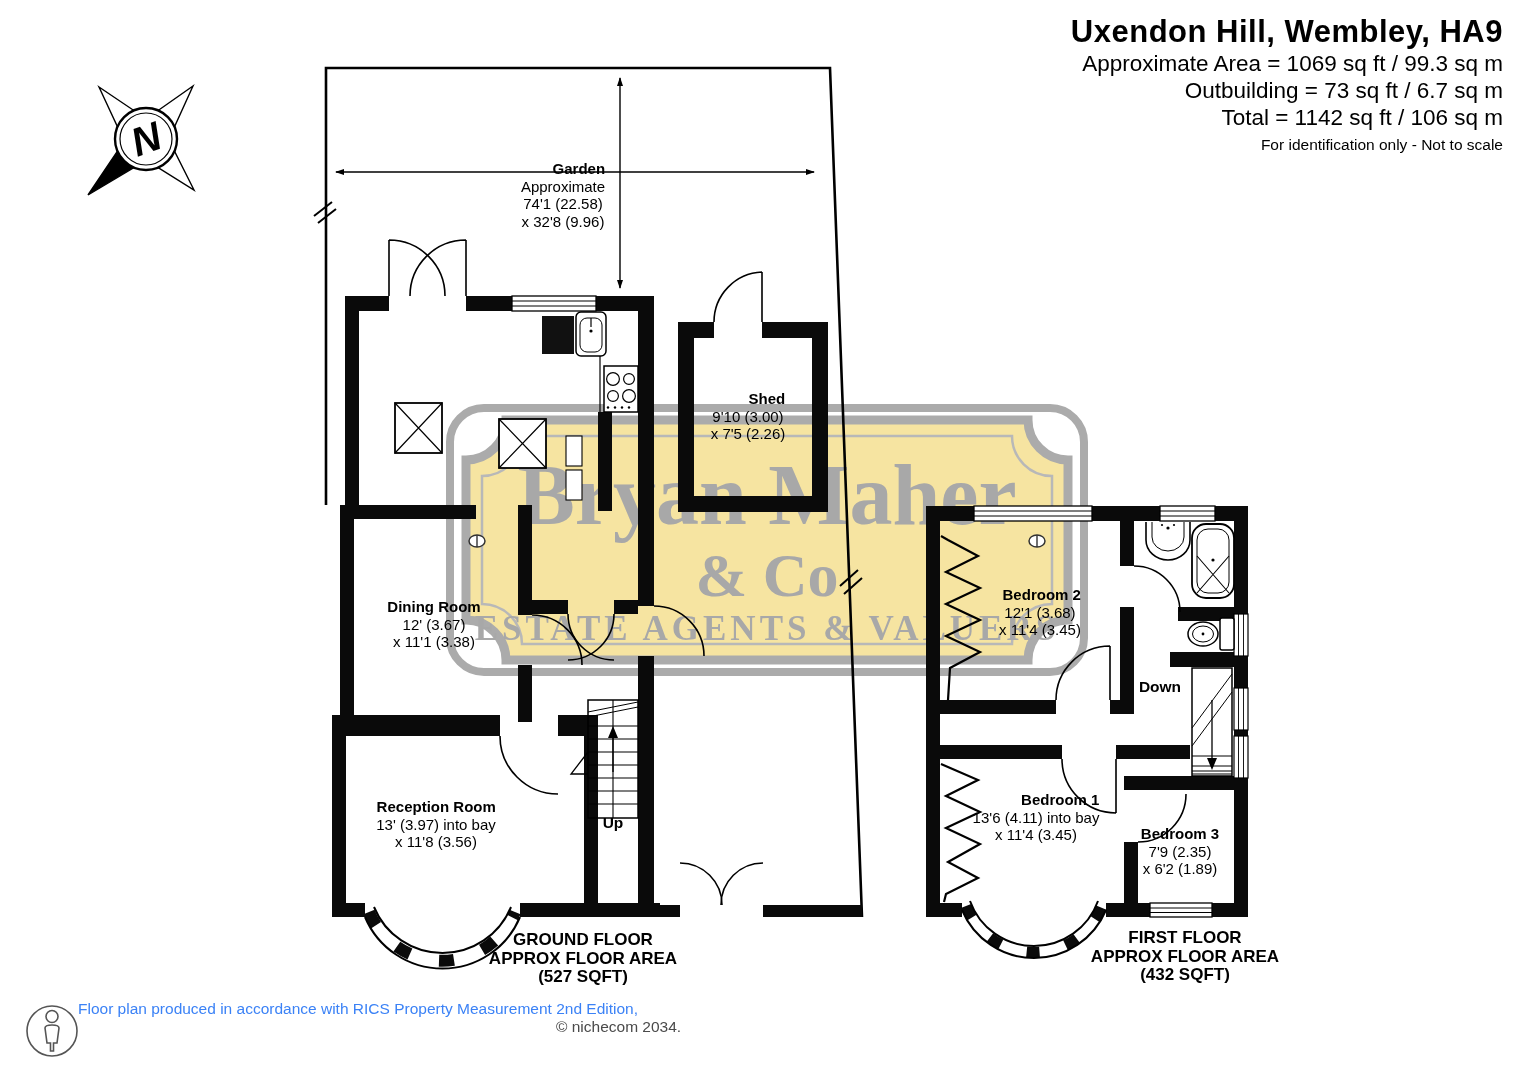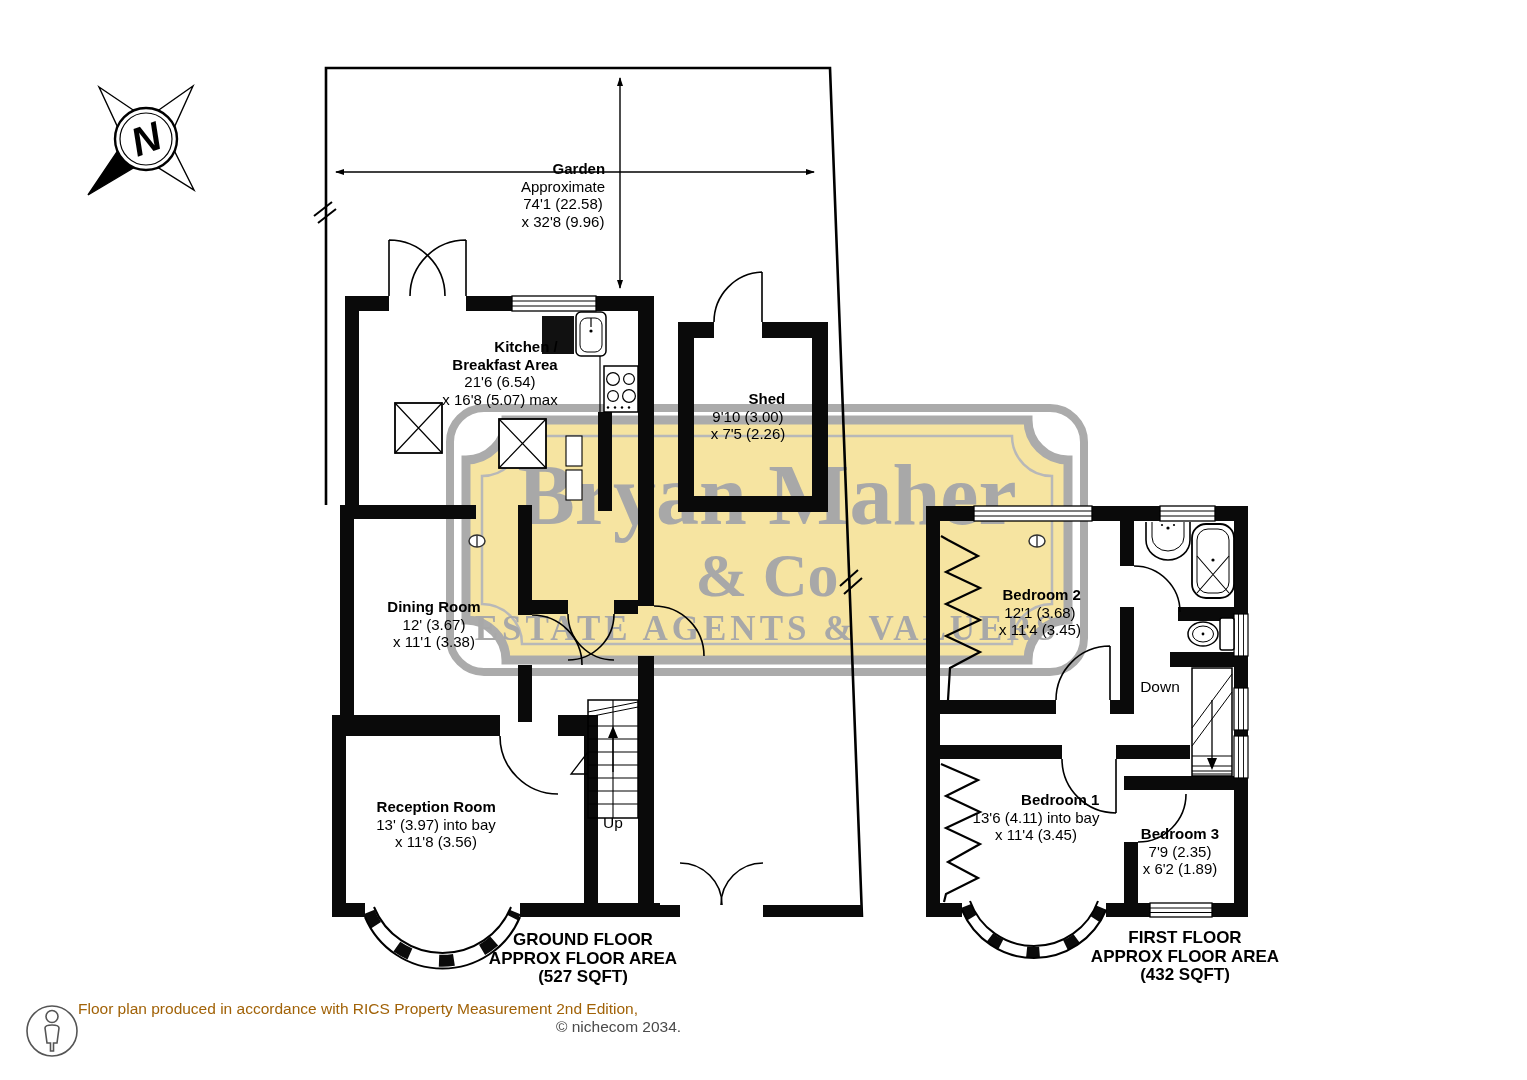--- a/index.html
+++ b/index.html
@@ -2,28 +2,28 @@
 <html><head>
 <meta charset="utf-8">
 <style>
   html,body{margin:0;padding:0;background:#fff;}
   .page{position:relative;width:1527px;height:1080px;background:#fff;overflow:hidden;
         font-family:"Liberation Sans",sans-serif;color:#000;}
   svg{position:absolute;left:0;top:0;}
   .lbl{position:absolute;transform:translateX(-50%);text-align:center;font-size:15px;
        line-height:17.5px;white-space:nowrap;color:#000;}
   .lbl .rn{font-weight:bold;text-align:right;}
-  .stair-lbl{position:absolute;transform:translateX(-50%);font-weight:normal;font-size:15.5px;}
+  .stair-lbl{position:absolute;transform:translateX(-50%);font-weight:bold;font-size:15.5px;}
   .title-block{position:absolute;right:24px;top:14px;text-align:right;}
   .title-block .tt{font-weight:bold;font-size:31px;line-height:36px;letter-spacing:.5px;}
   .title-block .ar{font-size:22.5px;line-height:27px;}
   .title-block .dis{font-size:15.5px;line-height:22px;margin-top:3px;}
   .caption{position:absolute;transform:translateX(-50%);text-align:center;font-weight:bold;
            font-size:17px;line-height:18.5px;}
-  .footer-text{position:absolute;left:78px;top:1000px;font-size:15.5px;line-height:18.5px;color:#a16207;}
+  .footer-text{position:absolute;left:78px;top:1000px;font-size:15.5px;line-height:18.5px;color:#3b82f6;}
   .copyright{position:absolute;left:556px;top:1018px;font-size:15.5px;color:#4a4a4a;}
 </style>
 </head>
 <body>
 
 <div class="page">
 
 <svg width="1527" height="1080" viewBox="0 0 1527 1080">
   <defs>
     <marker id="arr" markerWidth="12" markerHeight="10" refX="8" refY="3" orient="auto-start-reverse" markerUnits="userSpaceOnUse">
@@ -253,34 +253,35 @@
     <path d="M970,901 A68,68 0 0 0 1098,901" stroke="#000" stroke-width="2"></path>
   </g>
 
   <g stroke="#555" fill="none">
     <circle cx="52" cy="1031" r="25" stroke-width="1.6"></circle>
     <circle cx="52" cy="1016.5" r="6" stroke-width="1.6"></circle>
     <path d="M45,1028 C45,1024 59,1024 59,1028 L57,1043 L53.5,1043 L53.5,1051 L50.5,1051 L50.5,1043 L47,1043 Z" stroke-width="1.6"></path>
   </g>
 </svg>
 
+  <div class="title-block">
+    <div class="tt">Uxendon Hill, Wembley, HA9</div>
+    <div class="ar">Approximate Area = 1069 sq ft / 99.3 sq m</div>
+    <div class="ar">Outbuilding = 73 sq ft / 6.7 sq m</div>
+    <div class="ar">Total = 1142 sq ft / 106 sq m</div>
+    <div class="dis">For identification only - Not to scale</div>
+  </div>
 
   <div class="lbl" style="left:563px;top:160px">
     <div class="rn">Garden</div>
     <div>Approximate</div>
     <div>74'1 (22.58)</div>
     <div>x 32'8 (9.96)</div>
   </div>
 
-  <div class="lbl" style="left:500px;top:338px">
-    <div class="rn">Kitchen /</div>
-    <div class="rn">Breakfast Area</div>
-    <div>21'6 (6.54)</div>
-    <div>x 16'8 (5.07) max</div>
-  </div>
 
   <div class="lbl" style="left:748px;top:390px">
     <div class="rn">Shed</div>
     <div>9'10 (3.00)</div>
     <div>x 7'5 (2.26)</div>
   </div>
 
   <div class="lbl" style="left:434px;top:598px">
     <div class="rn">Dining Room</div>
     <div>12' (3.67)</div>

